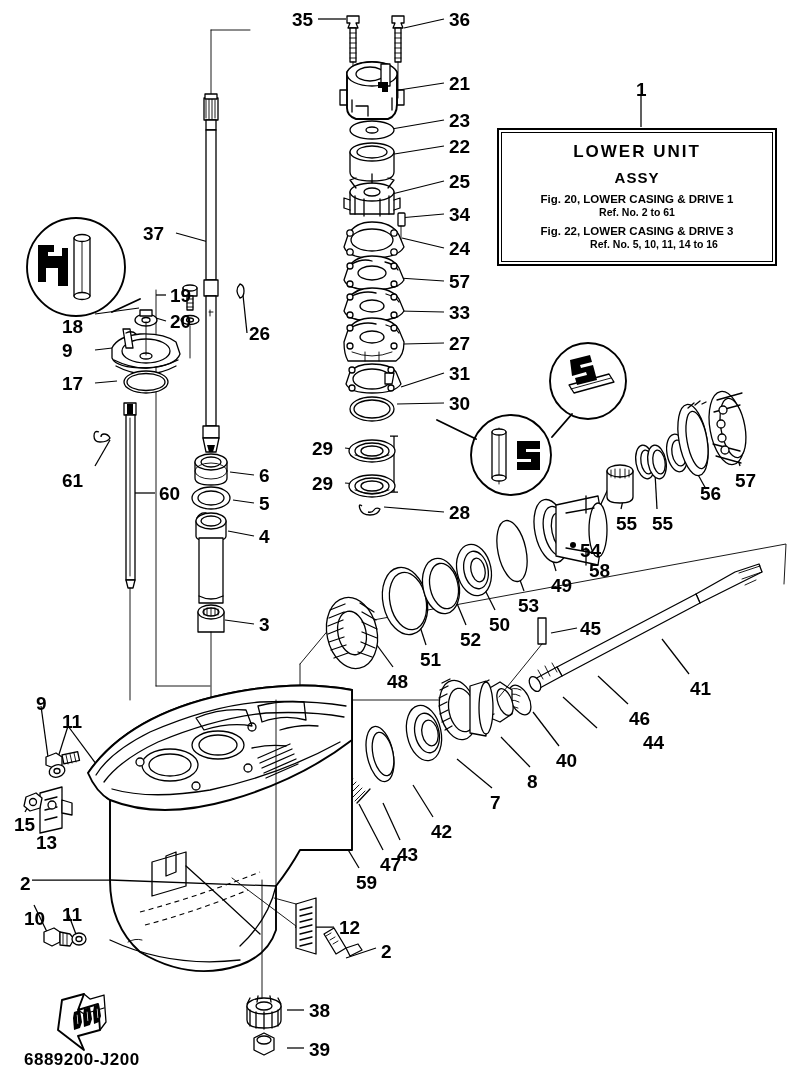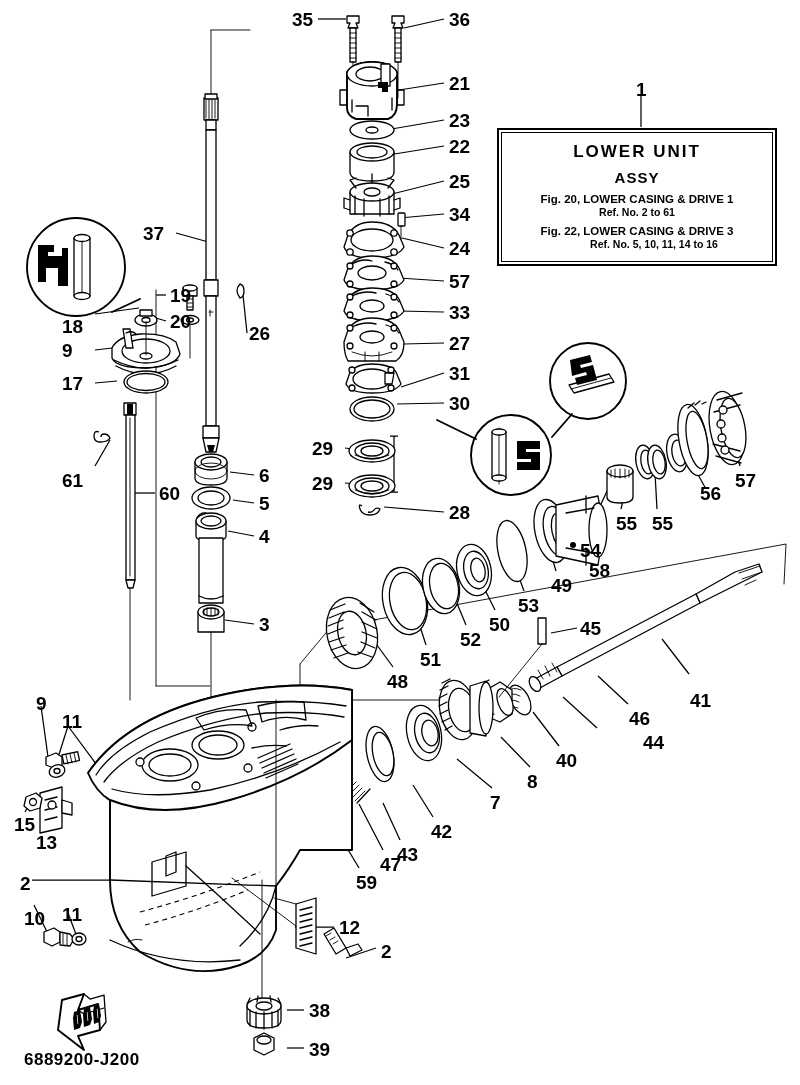--- a/index.html
+++ b/index.html
@@ -662,21 +662,21 @@
       <div class="lbl" style="left: 616px; top: 514px;">55</div>
       <div class="lbl" style="left: 580px; top: 541px;">54</div>
       <div class="lbl" style="left: 589px; top: 561px;">58</div>
       <div class="lbl" style="left: 551px; top: 576px;">49</div>
       <div class="lbl" style="left: 518px; top: 596px;">53</div>
       <div class="lbl" style="left: 489px; top: 615px;">50</div>
       <div class="lbl" style="left: 460px; top: 630px;">52</div>
       <div class="lbl" style="left: 420px; top: 650px;">51</div>
       <div class="lbl" style="left: 387px; top: 672px;">48</div>
       <div class="lbl" style="left: 580px; top: 619px;">45</div>
-      <div class="lbl" style="left: 690px; top: 679px; margin-top: 12px;">41</div>
+      <div class="lbl" style="left: 690px; top: 679px;">41</div>
       <div class="lbl" style="left: 629px; top: 709px;">46</div>
       <div class="lbl" style="left: 595px; top: 733px; margin-left: 48px;">44</div>
       <div class="lbl" style="left: 556px; top: 751px;">40</div>
       <div class="lbl" style="left: 527px; top: 772px;">8</div>
       <div class="lbl" style="left: 490px; top: 793px;">7</div>
       <div class="lbl" style="left: 431px; top: 822px;">42</div>
       <div class="lbl" style="left: 397px; top: 845px;">43</div>
       <div class="lbl" style="left: 380px; top: 855px;">47</div>
       <div class="lbl" style="left: 356px; top: 873px;">59</div>
       <div class="lbl" style="left: 36px; top: 694px;">9</div>

